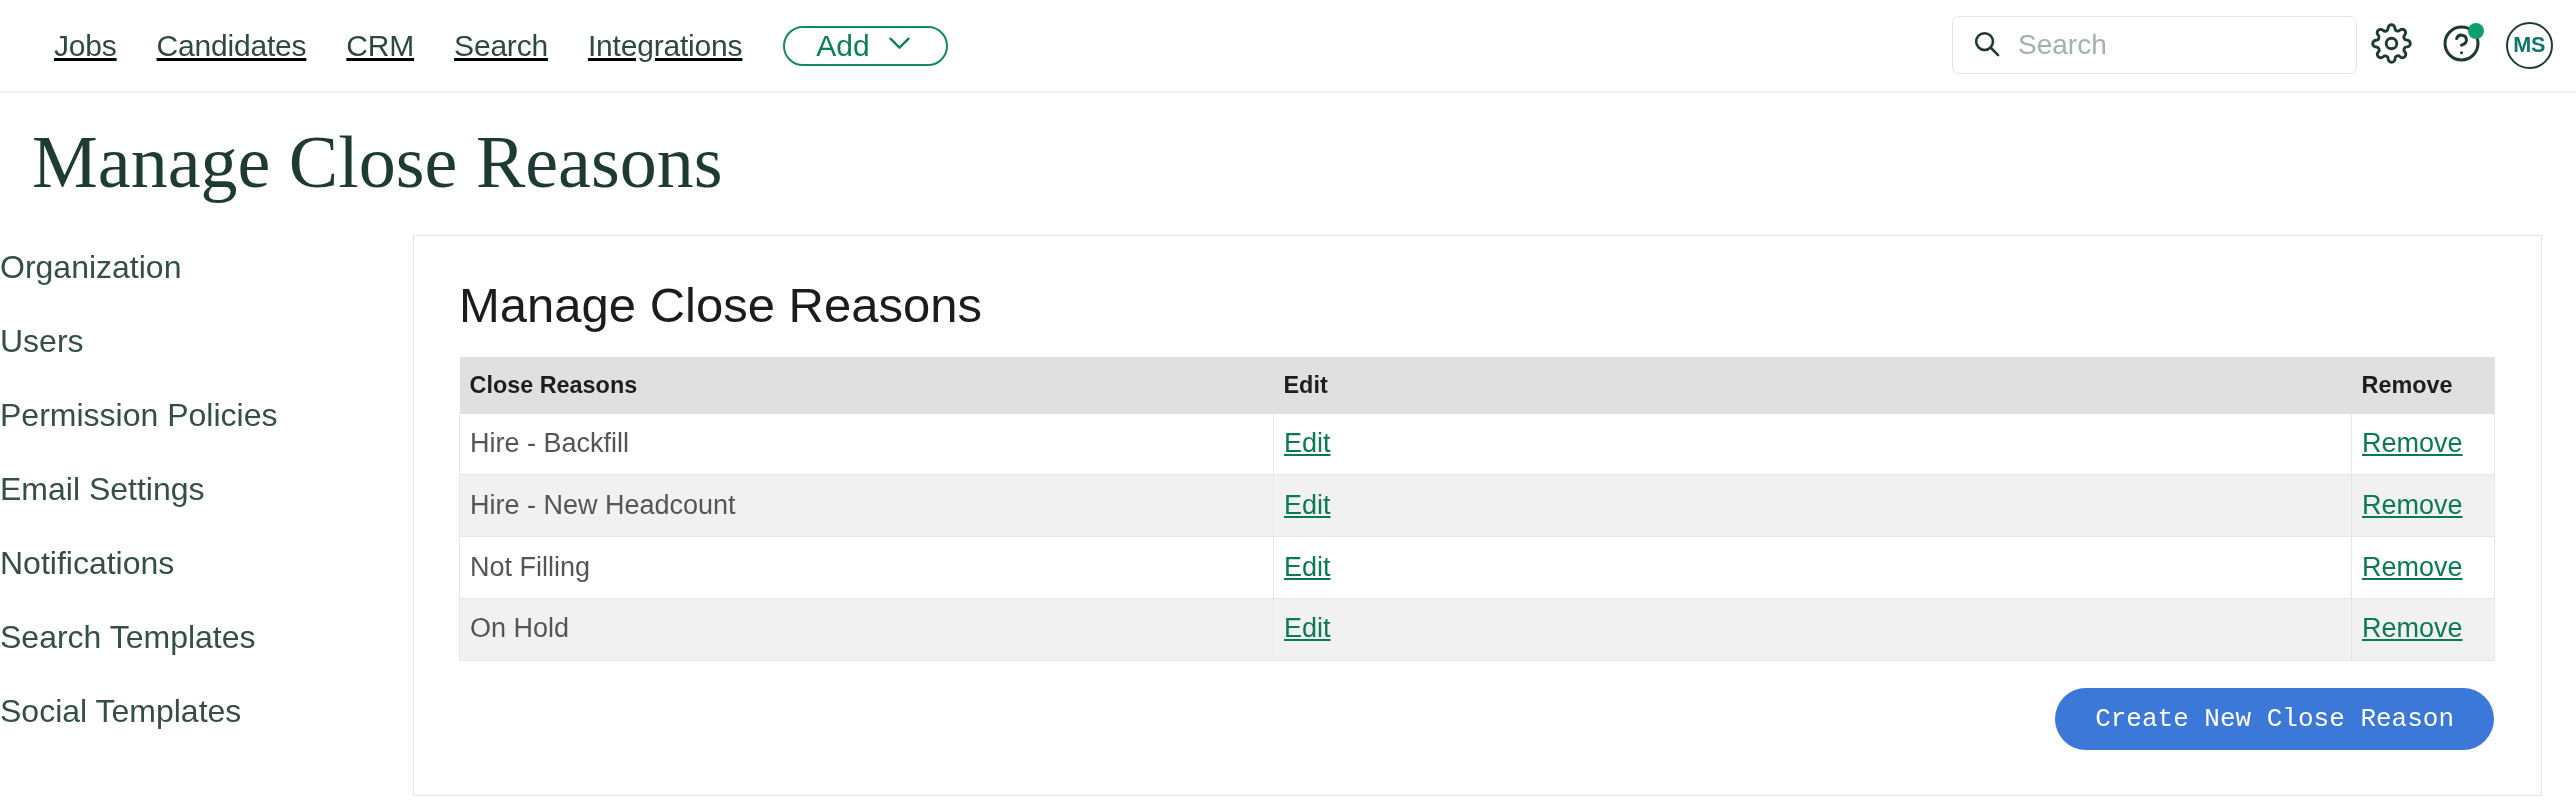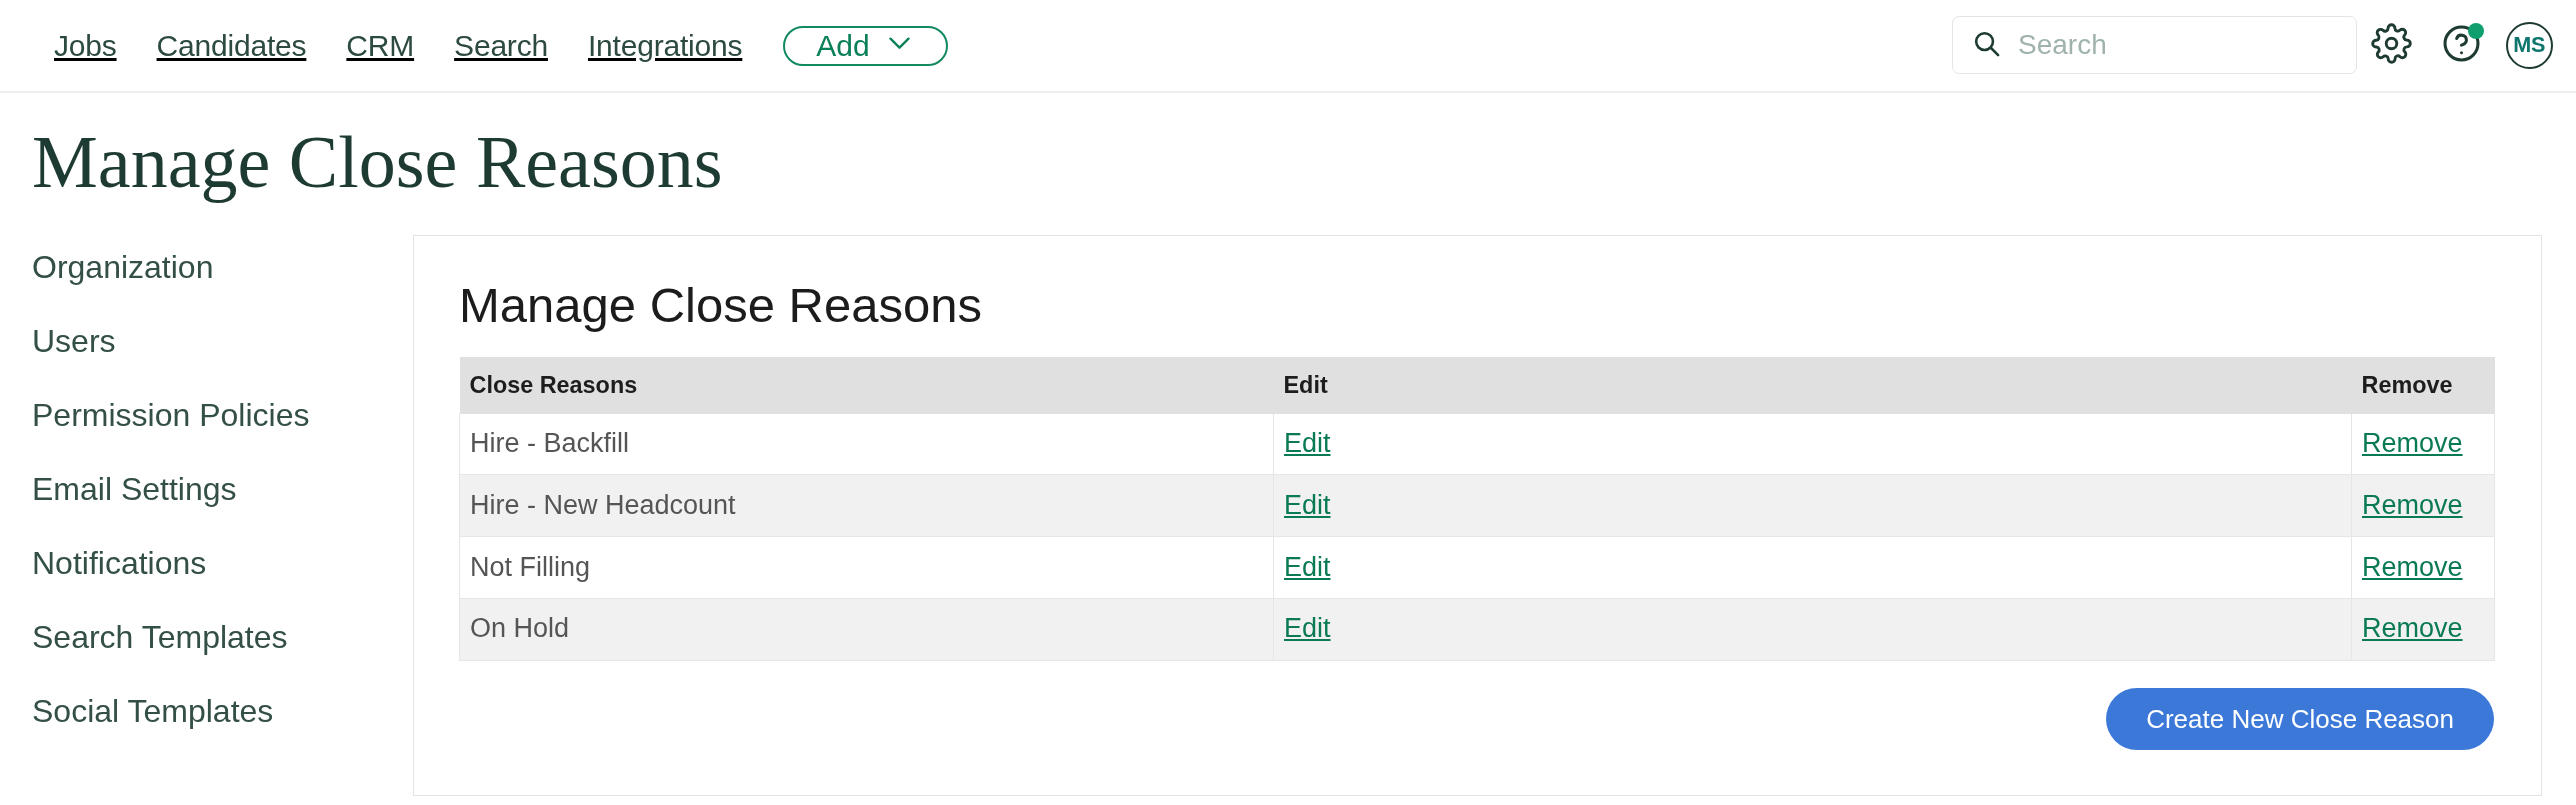--- a/index.html
+++ b/index.html
@@ -155,21 +155,20 @@
   }
 
   
   .body-wrap {
     display: flex;
     margin-top: 36px;
   }
   .sidebar {
     width: 413px;
     flex: 0 0 413px;
-    padding-left: 32px;
     padding-top: 16px;
   }
   .side-item {
     font-size: 32px;
     color: #334f46;
     margin-bottom: 42px;
     cursor: pointer;
     line-height: 1;
     white-space: nowrap;
     display: block;
@@ -240,21 +239,21 @@
   }
   .create-btn {
     background: #3b78d8;
     color: #ffffff;
     font-size: 26px;
     border: none;
     border-radius: 36px;
     padding: 18px 40px;
     cursor: pointer;
     white-space: nowrap;
-    font-family: Liberation Sans, sans-serif;
+    font-family: Liberation Mono, monospace;
     line-height: 1;
   }
 </style>
 </head>
 <body>
 
 <div class="topbar">
 
 
   <nav class="nav-links">

